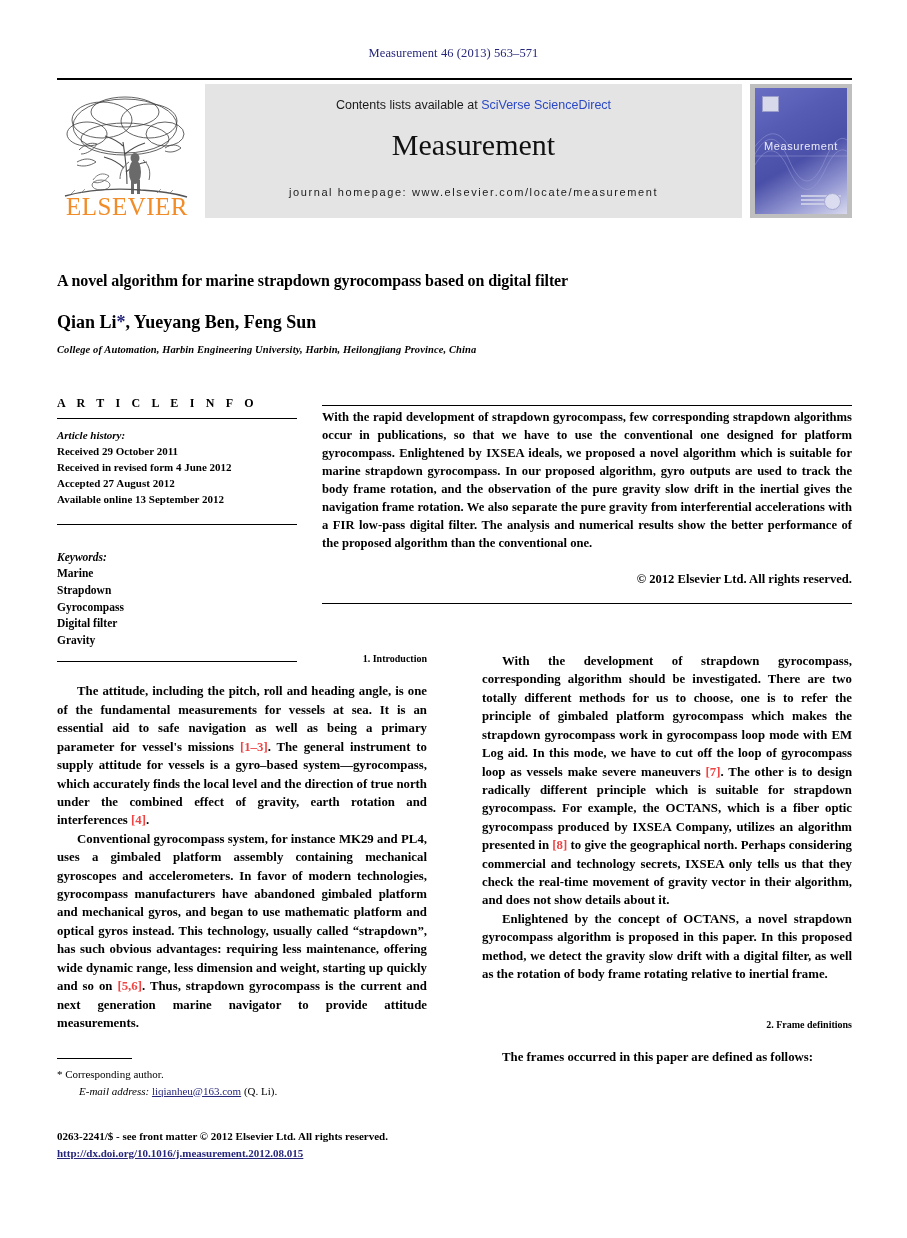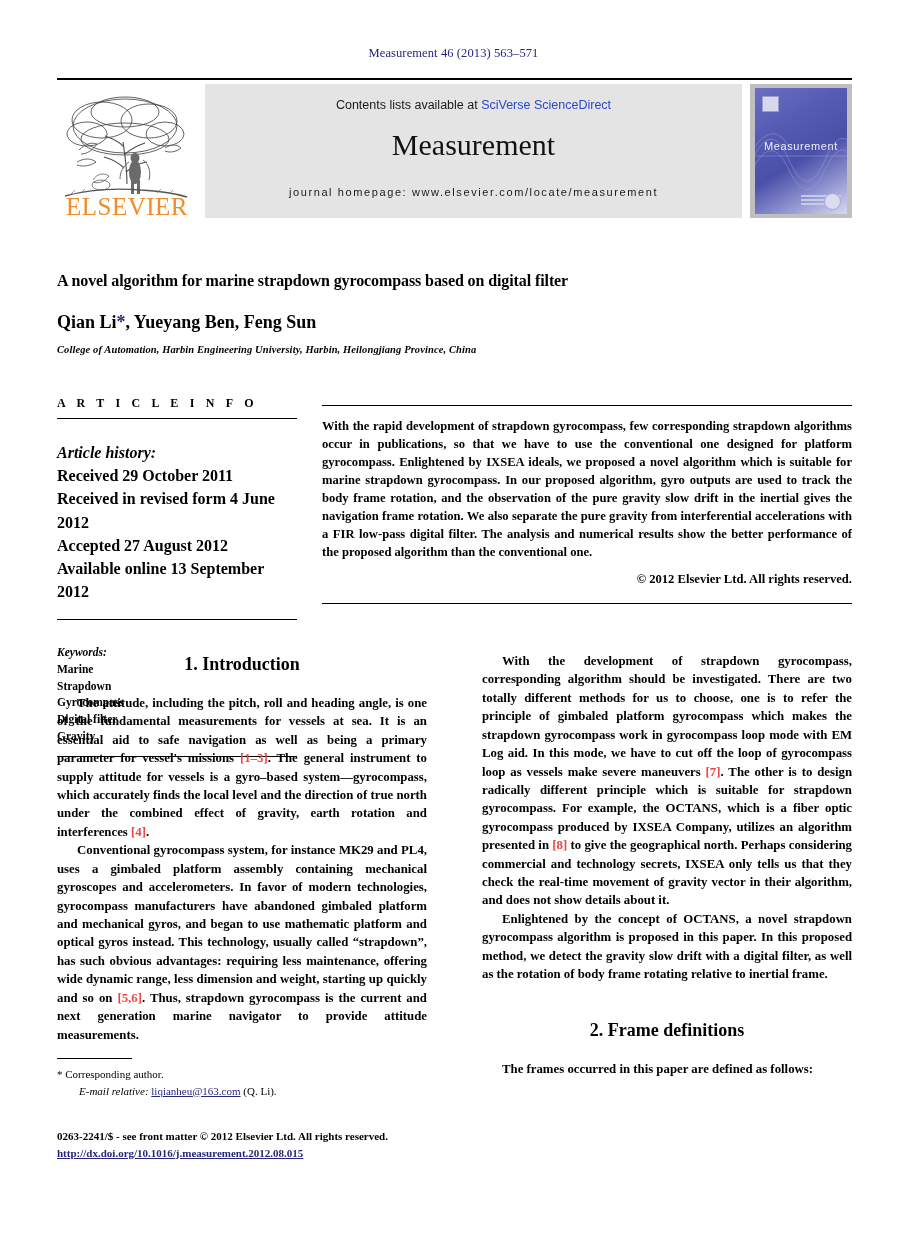--- a/index.html
+++ b/index.html
@@ -100,51 +100,51 @@
   .infobox { position:absolute; left:57px; top:396px; width:240px; }
   .abstractbox { position:absolute; left:322px; top:398px; width:530px; }
 
   .sec-label {
     font-family:"Liberation Serif", serif;
     font-weight:bold; font-size:12px;
     letter-spacing:4.2px;
   }
   .hr-thin { border-top:1.6px solid #000; margin-top:7px; }
 
-  .history { margin-top:22px; font-size:16px; line-height:1.45; font-weight:bold; }
+  .history { margin-top:9px; font-size:11px; line-height:1.45; font-weight:bold; }
   .history .hd { font-style:italic; }
   .kwblock { margin-top:13px; padding-top:11px; font-size:11.5px; line-height:1.45; font-weight:bold; }
   .kwblock .hd { font-style:italic; }
   .kw-rule-top { border-top:1px solid #000; }
   .kw-rule-bot { border-top:1px solid #000; margin-top:12px; }
 
   .abstract-body {
-    margin-top:11px;
+    margin-top:2px;
     font-size:12.6px;
     line-height:1.43;
     text-align:justify;
     font-weight:bold;
   }
   .copyline {
-    margin-top:11px; text-align:right;
+    margin-top:20px; text-align:right;
     font-size:12.6px; font-weight:bold;
   }
   .abstract-rule-bot { border-top:1px solid #000; margin-top:16px; }
 
   
   .col {
     position:absolute; top:652px; width:370px;
     font-size:12.8px; line-height:1.44; text-align:justify;
     font-weight:bold;
   }
   .col-left  { left:57px; }
   .col-right { left:482px; }
   .h2 {
-    font-size:18px; font-weight:bold; margin:0 0 16px 0;
-    text-align:center;
+    font-size:10px; font-weight:bold; margin:0 0 16px 0;
+    text-align:right;
   }
   .h2.spaced { margin-top:34px; }
   p.body { margin:0; text-indent:20px; }
   .ref { color:#ef4444; }
 
   
   .footnote {
     position:absolute; left:57px; top:1058px; width:370px;
     font-size:11px; line-height:1.5; font-weight:normal;
   }
@@ -295,21 +295,21 @@
   <div class="col col-right">
     <p class="body"><span>With the development of strapdown gyrocompass, corresponding algorithm should be investigated. There are two totally different methods for us to choose, one is to refer the principle of gimbaled platform gyrocompass which makes the strapdown gyrocompass work in gyrocompass loop mode with EM Log aid. In this mode, we have to cut off the loop of gyrocompass loop as vessels make severe maneuvers </span><span class="ref">[7]</span><span>. The other is to design radically different principle which is suitable for strapdown gyrocompass. For example, the OCTANS, which is a fiber optic gyrocompass produced by IXSEA Company, utilizes an algorithm presented in </span><span class="ref">[8]</span><span> to give the geographical north. Perhaps considering commercial and technology secrets, IXSEA only tells us that they check the real-time movement of gravity vector in their algorithm, and does not show details about it.</span></p>
     <p class="body">Enlightened by the concept of OCTANS, a novel strapdown gyrocompass algorithm is proposed in this paper. In this proposed method, we detect the gravity slow drift with a digital filter, as well as the rotation of body frame rotating relative to inertial frame.</p>
     <div class="h2 spaced">2. Frame definitions</div>
     <p class="body">The frames occurred in this paper are defined as follows:</p>
   </div>
 
   <div class="footnote">
     <div class="footnote-rule"></div>
     <div class="fn-line">* Corresponding author.</div>
-    <div class="fn-line indent2"><span class="fn-em">E-mail relative:</span> <a href="#" class="link">liqianheu@163.com</a> <span>(Q. Li).</span></div>
+    <div class="fn-line indent2"><span class="fn-em">E-mail address:</span> <a href="#" class="link">liqianheu@163.com</a> <span>(Q. Li).</span></div>
   </div>
 
   <div class="bottom">
     <div>0263-2241/$ - see front matter © 2012 Elsevier Ltd. All rights reserved.</div>
     <a href="#" class="link">http://dx.doi.org/10.1016/j.measurement.2012.08.015</a>
   </div>
 
 </div>
 
 </body></html>

